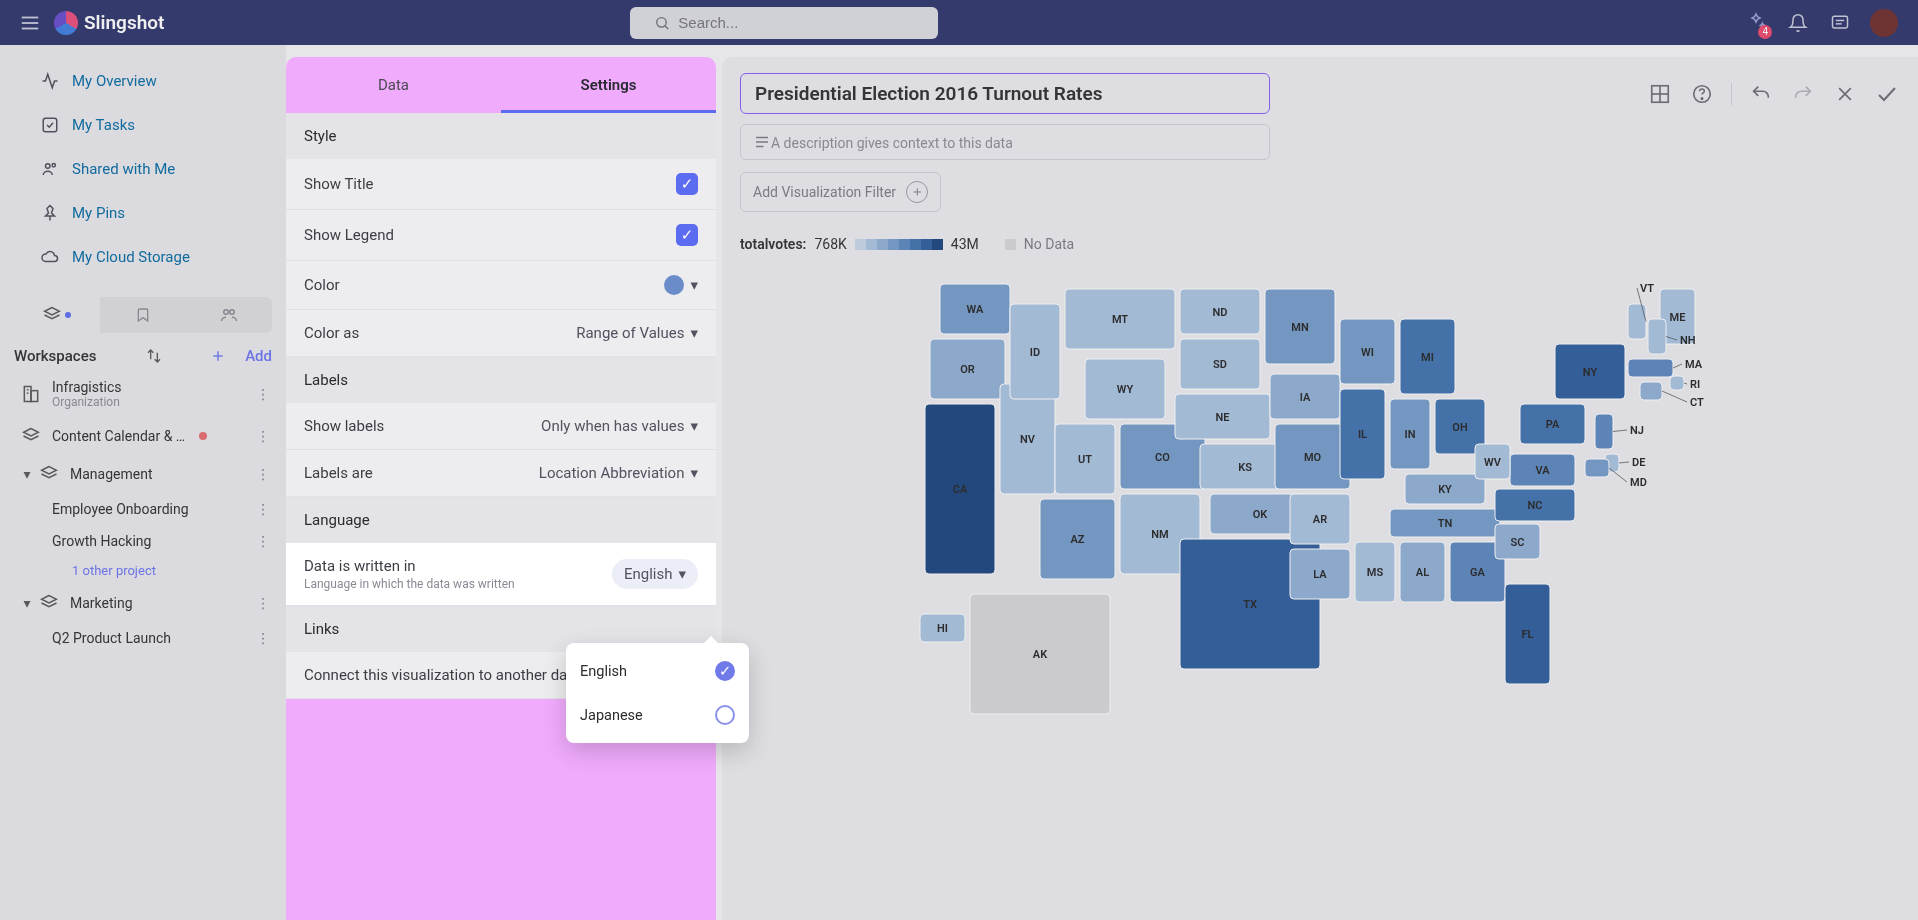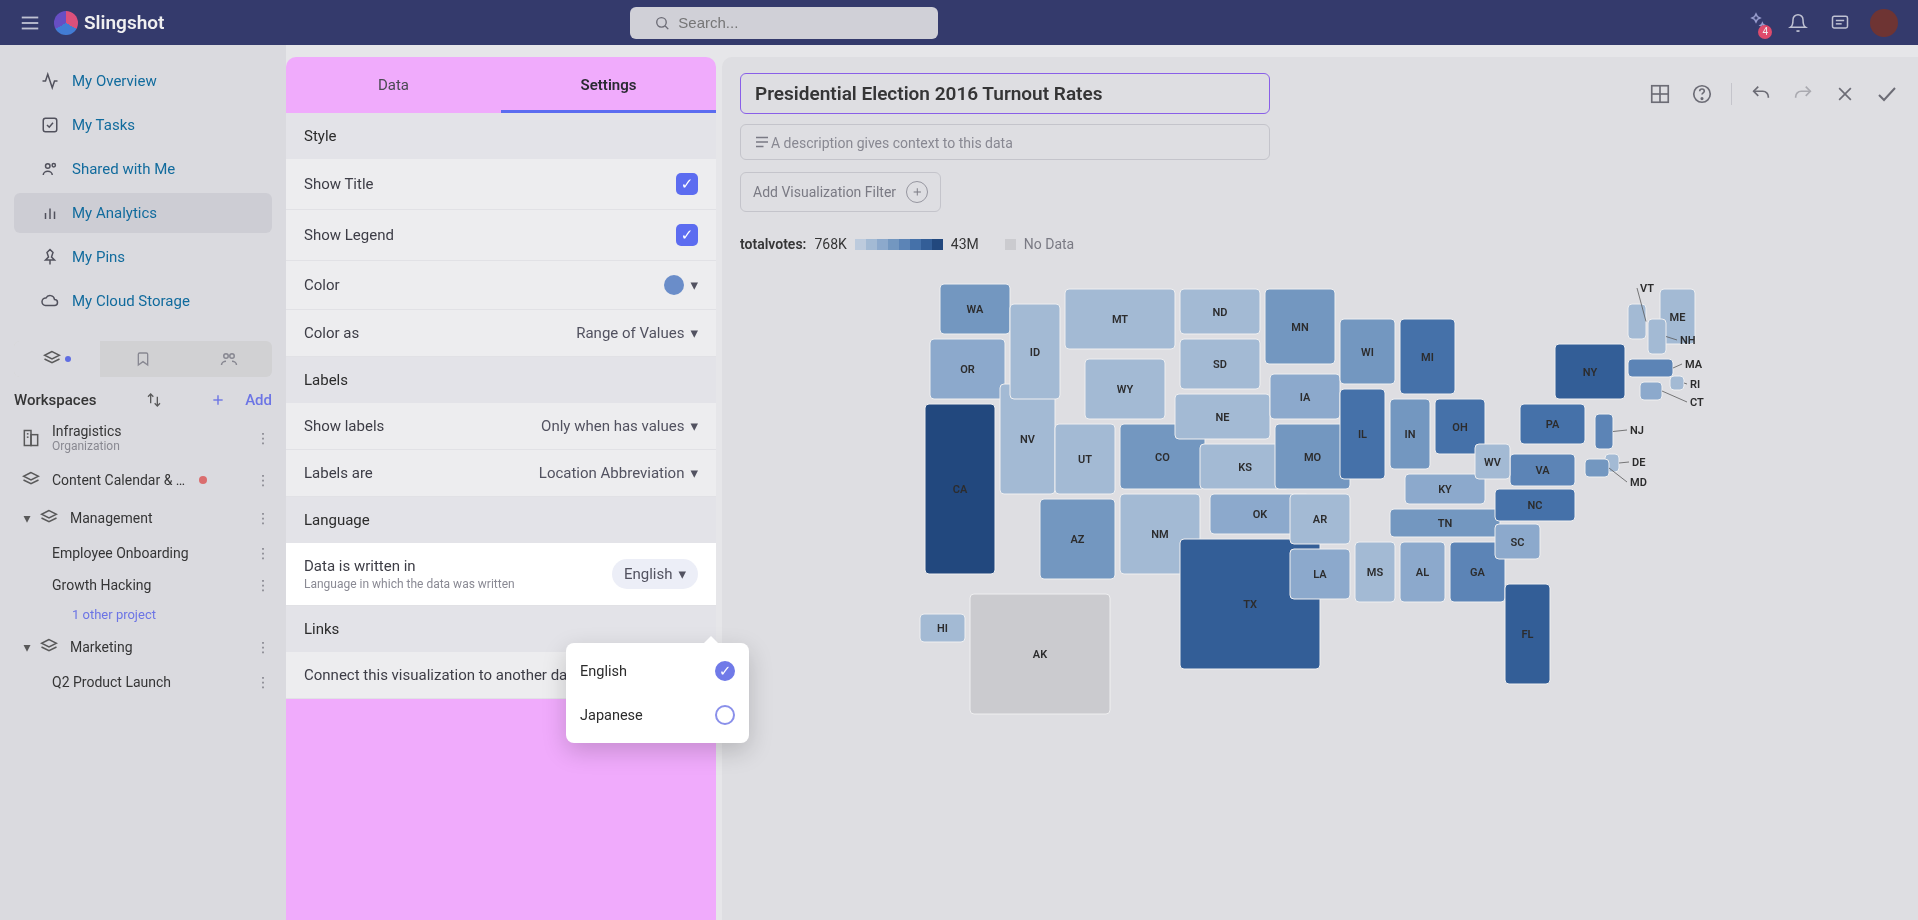--- a/index.html
+++ b/index.html
@@ -166,30 +166,20 @@
   </div>
   <div class="nav-item">
     <span class="nav-icon">
           <svg width="18" height="18" viewBox="0 0 24 24" fill="none" stroke="currentColor" stroke-width="2">
             <circle cx="9" cy="8" r="3"></circle>
             <path d="M3 20c0-3 3-5 6-5s6 2 6 5"></path>
             <circle cx="17" cy="7" r="2.2"></circle>
           </svg>
         </span>
     <span>Shared with Me</span>
-  </div>
-  <div class="nav-item active">
-    <span class="nav-icon">
-          <svg width="18" height="18" viewBox="0 0 24 24" fill="none" stroke="currentColor" stroke-width="2">
-            <line x1="6" y1="20" x2="6" y2="12"></line>
-            <line x1="12" y1="20" x2="12" y2="6"></line>
-            <line x1="18" y1="20" x2="18" y2="10"></line>
-          </svg>
-        </span>
-    <span>My Analytics</span>
   </div>
   <div class="nav-item">
     <span class="nav-icon">
           <svg width="18" height="18" viewBox="0 0 24 24" fill="none" stroke="currentColor" stroke-width="2">
             <path d="M12 2l4 4-2 6 4 4H6l4-4-2-6z"></path>
             <line x1="12" y1="16" x2="12" y2="22"></line>
           </svg>
         </span>
     <span>My Pins</span>
   </div>

